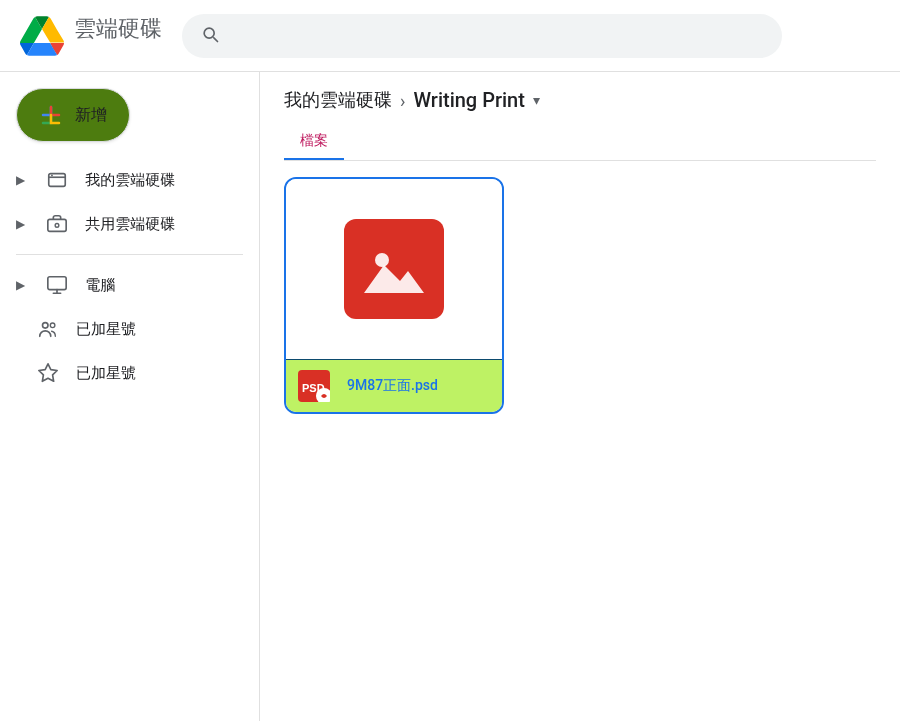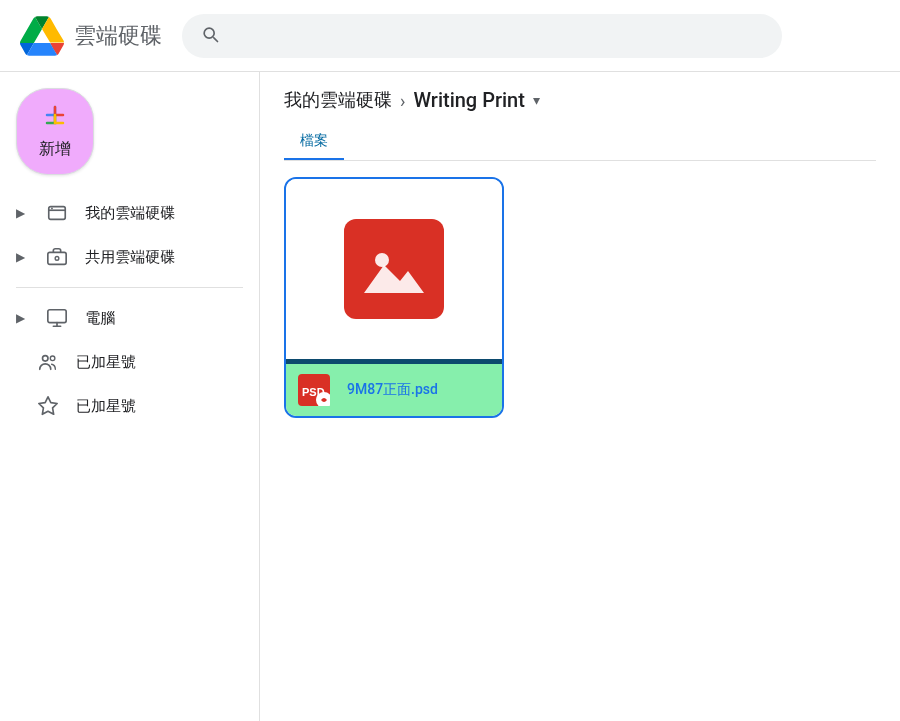--- a/index.html
+++ b/index.html
@@ -18,21 +18,21 @@
       display: flex;
       align-items: center;
       padding: 10px 20px;
       border-bottom: 1px solid #e0e0e0;
       height: 72px;
       gap: 20px;
       flex-shrink: 0;
     }
     .logo-area {
       display: flex;
-      align-items: center;
+      align-items: flex-start;
       gap: 10px;
       flex-shrink: 0;
     }
     .logo-icon {
       width: 44px;
       height: 44px;
     }
     .logo-text {
       font-size: 22px;
       font-weight: 400;
@@ -78,27 +78,26 @@
       overflow-y: auto;
     }
     .new-button {
       display: flex;
       align-items: center;
       gap: 12px;
       margin: 0 16px 16px 16px;
       padding: 14px 22px;
       border: 1px solid #dadce0;
       border-radius: 32px;
-      background: #f0abfc;
+      background: #4d7c0f;
       cursor: pointer;
       font-size: 16px;
       font-weight: 500;
       color: #202124;
       box-shadow: 0 1px 3px rgba(0,0,0,0.1);
-      flex-direction: column;
     }
     .plus-icon {
       width: 24px;
       height: 24px;
     }
     .nav-item {
       display: flex;
       align-items: center;
       gap: 16px;
       padding: 10px 16px;
@@ -169,21 +168,21 @@
       border-bottom: 1px solid #e0e0e0;
     }
     .tab {
       padding: 8px 16px;
       font-size: 14px;
       color: #5f6368;
       cursor: pointer;
       border-bottom: 2px solid transparent;
     }
     .tab.active {
-      color: #0369a1;
+      color: #be185d;
       border-bottom: 2px solid #1a73e8;
     }
 
     
     .files-grid {
       display: flex;
       flex-wrap: wrap;
       gap: 12px;
     }
     .file-card {
@@ -208,22 +207,22 @@
       border-radius: 12px;
       display: flex;
       align-items: center;
       justify-content: center;
     }
     .file-info {
       display: flex;
       align-items: center;
       gap: 10px;
       padding: 10px 12px;
-      background: #86efac;
-      border-top: 5px solid #0c4a6e;
+      background: #bef264;
+      border-top: 1px solid #0c4a6e;
     }
     .file-type-icon {
       width: 32px;
       height: 32px;
       flex-shrink: 0;
     }
     .file-name {
       font-size: 14px;
       font-weight: 500;
       color: #1a73e8;

